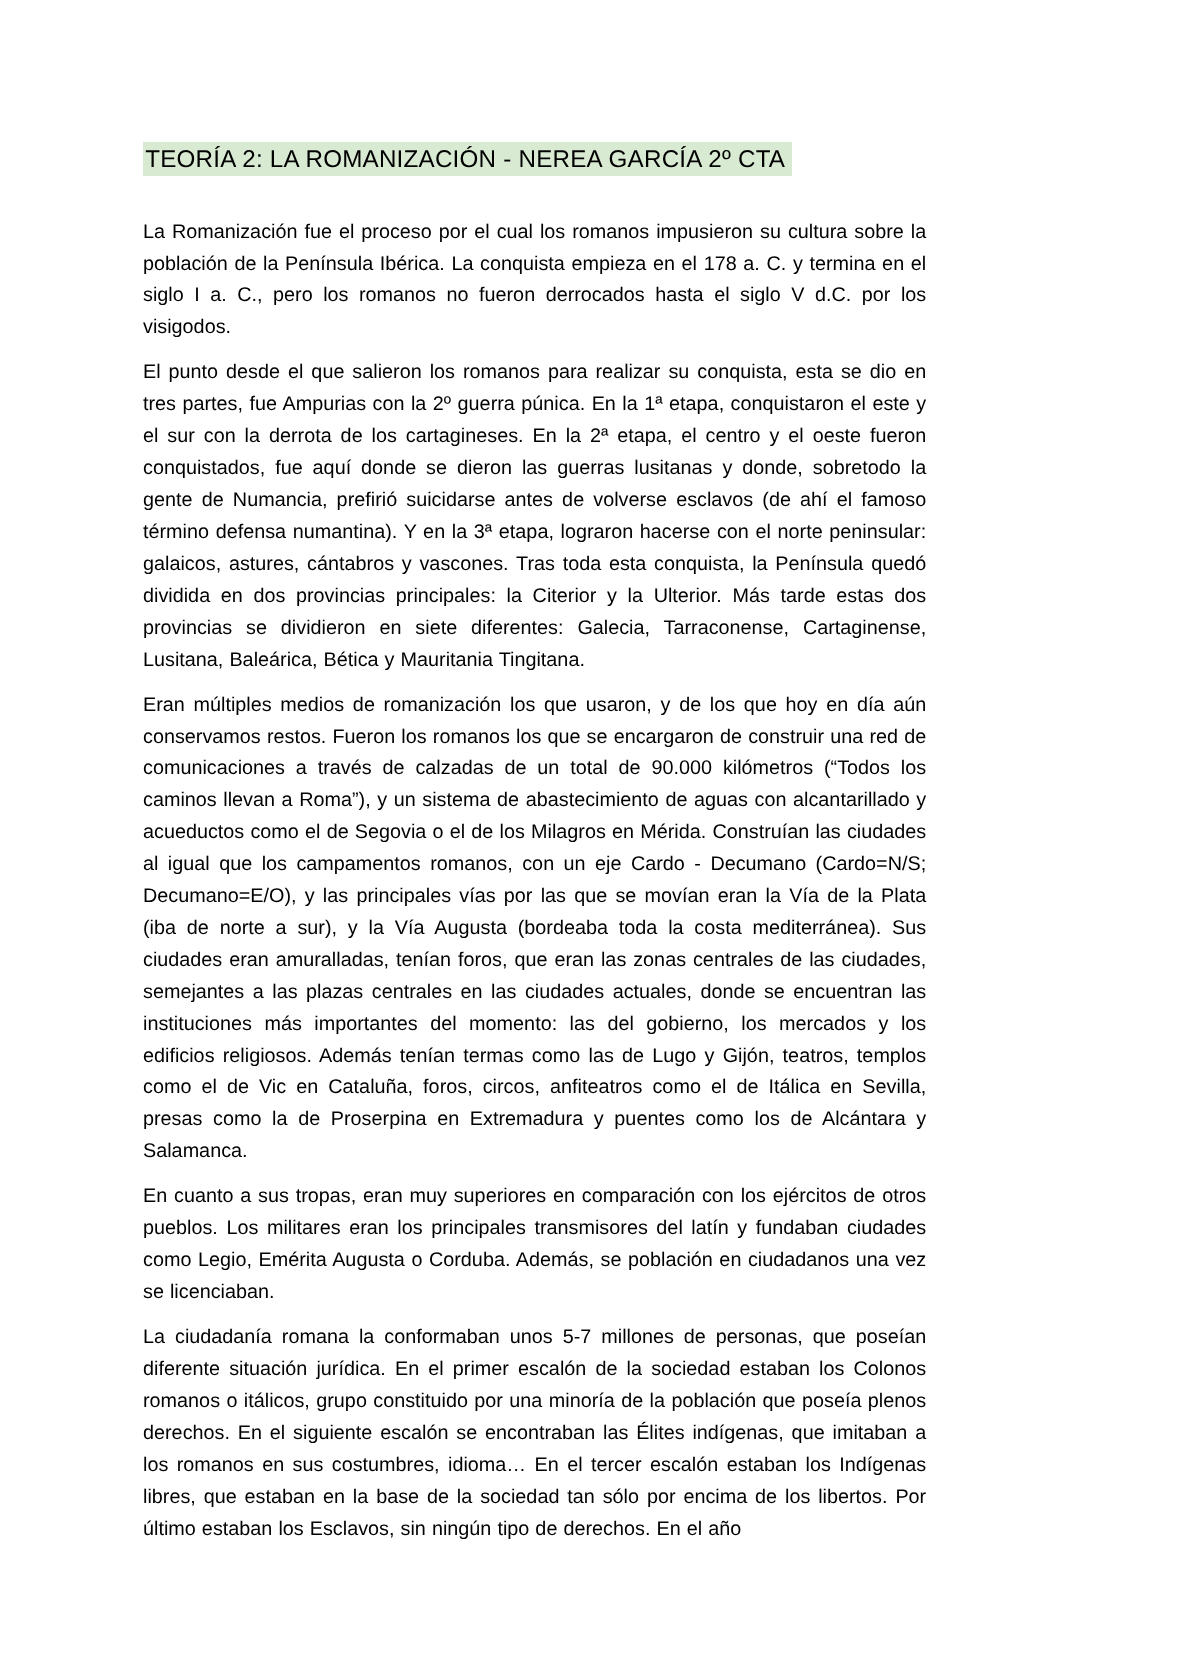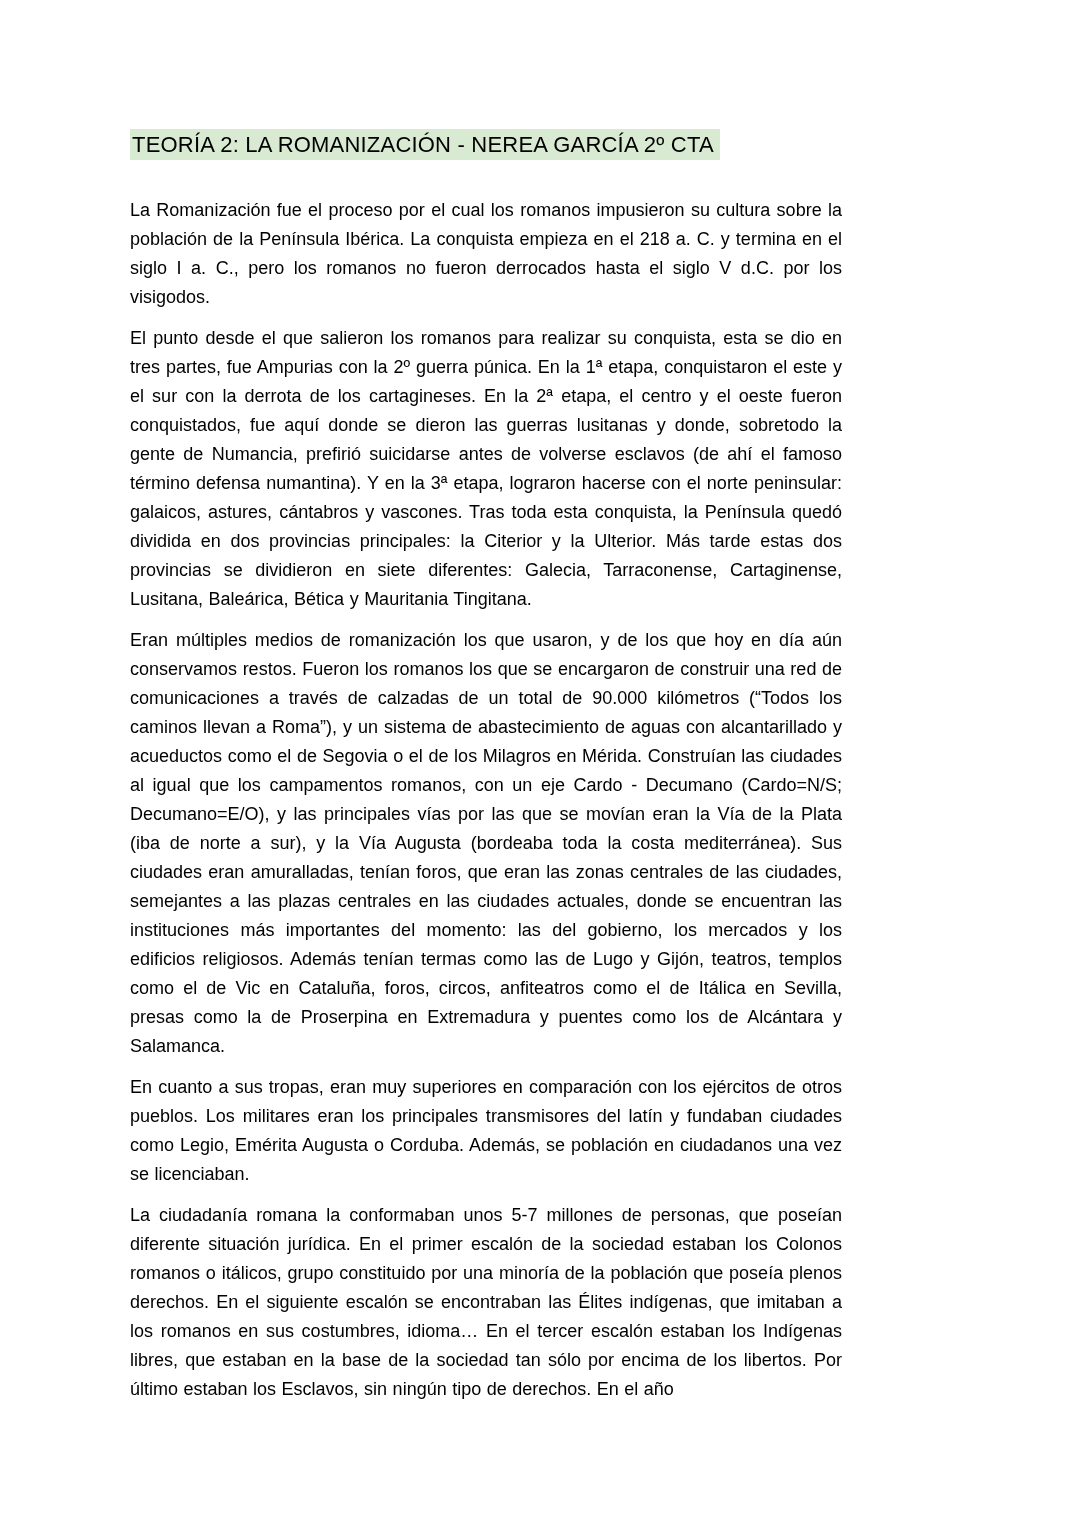--- a/index.html
+++ b/index.html
@@ -36,21 +36,21 @@
       margin: 0 0 12px 0;
       word-spacing: 0.5px;
     }
   </style>
 </head>
 <body>
 
 <div class="page">
   <h1 class="doc-title"><span class="highlight">TEORÍA 2: LA ROMANIZACIÓN - NEREA GARCÍA 2º CTA</span></h1>
 
-  <p class="doc-paragraph">La Romanización fue el proceso por el cual los romanos impusieron su cultura sobre la población de la Península Ibérica. La conquista empieza en el 218 a. C. y termina en el siglo I a. C., pero los romanos no fueron derrocados hasta el siglo V d.C. por los visigodos.</p>
+  <p class="doc-paragraph">La Romanización fue el proceso por el cual los romanos impusieron su cultura sobre la población de la Península Ibérica. La conquista empieza en el 178 a. C. y termina en el siglo I a. C., pero los romanos no fueron derrocados hasta el siglo V d.C. por los visigodos.</p>
 
   <p class="doc-paragraph">El punto desde el que salieron los romanos para realizar su conquista, esta se dio en tres partes, fue Ampurias con la 2º guerra púnica. En la 1ª etapa, conquistaron el este y el sur con la derrota de los cartagineses. En la 2ª etapa, el centro y el oeste fueron conquistados, fue aquí donde se dieron las guerras lusitanas y donde, sobretodo la gente de Numancia, prefirió suicidarse antes de volverse esclavos (de ahí el famoso término defensa numantina). Y en la 3ª etapa, lograron hacerse con el norte peninsular: galaicos, astures, cántabros y vascones. Tras toda esta conquista, la Península quedó dividida en dos provincias principales: la Citerior y la Ulterior. Más tarde estas dos provincias se dividieron en siete diferentes: Galecia, Tarraconense, Cartaginense, Lusitana, Baleárica, Bética y Mauritania Tingitana.</p>
 
   <p class="doc-paragraph">Eran múltiples medios de romanización los que usaron, y de los que hoy en día aún conservamos restos. Fueron los romanos los que se encargaron de construir una red de comunicaciones a través de calzadas de un total de 90.000 kilómetros (“Todos los caminos llevan a Roma”), y un sistema de abastecimiento de aguas con alcantarillado y acueductos como el de Segovia o el de los Milagros en Mérida. Construían las ciudades al igual que los campamentos romanos, con un eje Cardo - Decumano (Cardo=N/S; Decumano=E/O), y las principales vías por las que se movían eran la Vía de la Plata (iba de norte a sur), y la Vía Augusta (bordeaba toda la costa mediterránea). Sus ciudades eran amuralladas, tenían foros, que eran las zonas centrales de las ciudades, semejantes a las plazas centrales en las ciudades actuales, donde se encuentran las instituciones más importantes del momento: las del gobierno, los mercados y los edificios religiosos.  Además tenían termas como las de Lugo y Gijón, teatros, templos como el de Vic en Cataluña, foros, circos, anfiteatros como el de Itálica en Sevilla, presas como la de Proserpina en Extremadura y puentes como los de Alcántara y Salamanca.</p>
 
   <p class="doc-paragraph">En cuanto a sus tropas, eran muy superiores en comparación con los ejércitos de otros pueblos. Los militares eran los principales transmisores del latín y fundaban ciudades como Legio, Emérita Augusta o Corduba. Además, se población en ciudadanos una vez se licenciaban.</p>
 
   <p class="doc-paragraph">La ciudadanía romana la conformaban unos 5-7 millones de personas, que poseían diferente situación jurídica. En el primer escalón de la sociedad estaban los Colonos romanos o itálicos, grupo constituido por una minoría de la población que poseía plenos derechos. En el siguiente escalón se encontraban las Élites indígenas, que imitaban a los romanos en sus costumbres, idioma… En el tercer escalón estaban los Indígenas libres, que estaban en la base de la sociedad tan sólo por encima de los libertos. Por último estaban los Esclavos, sin ningún tipo de derechos. En el año</p>
 </div>
 

